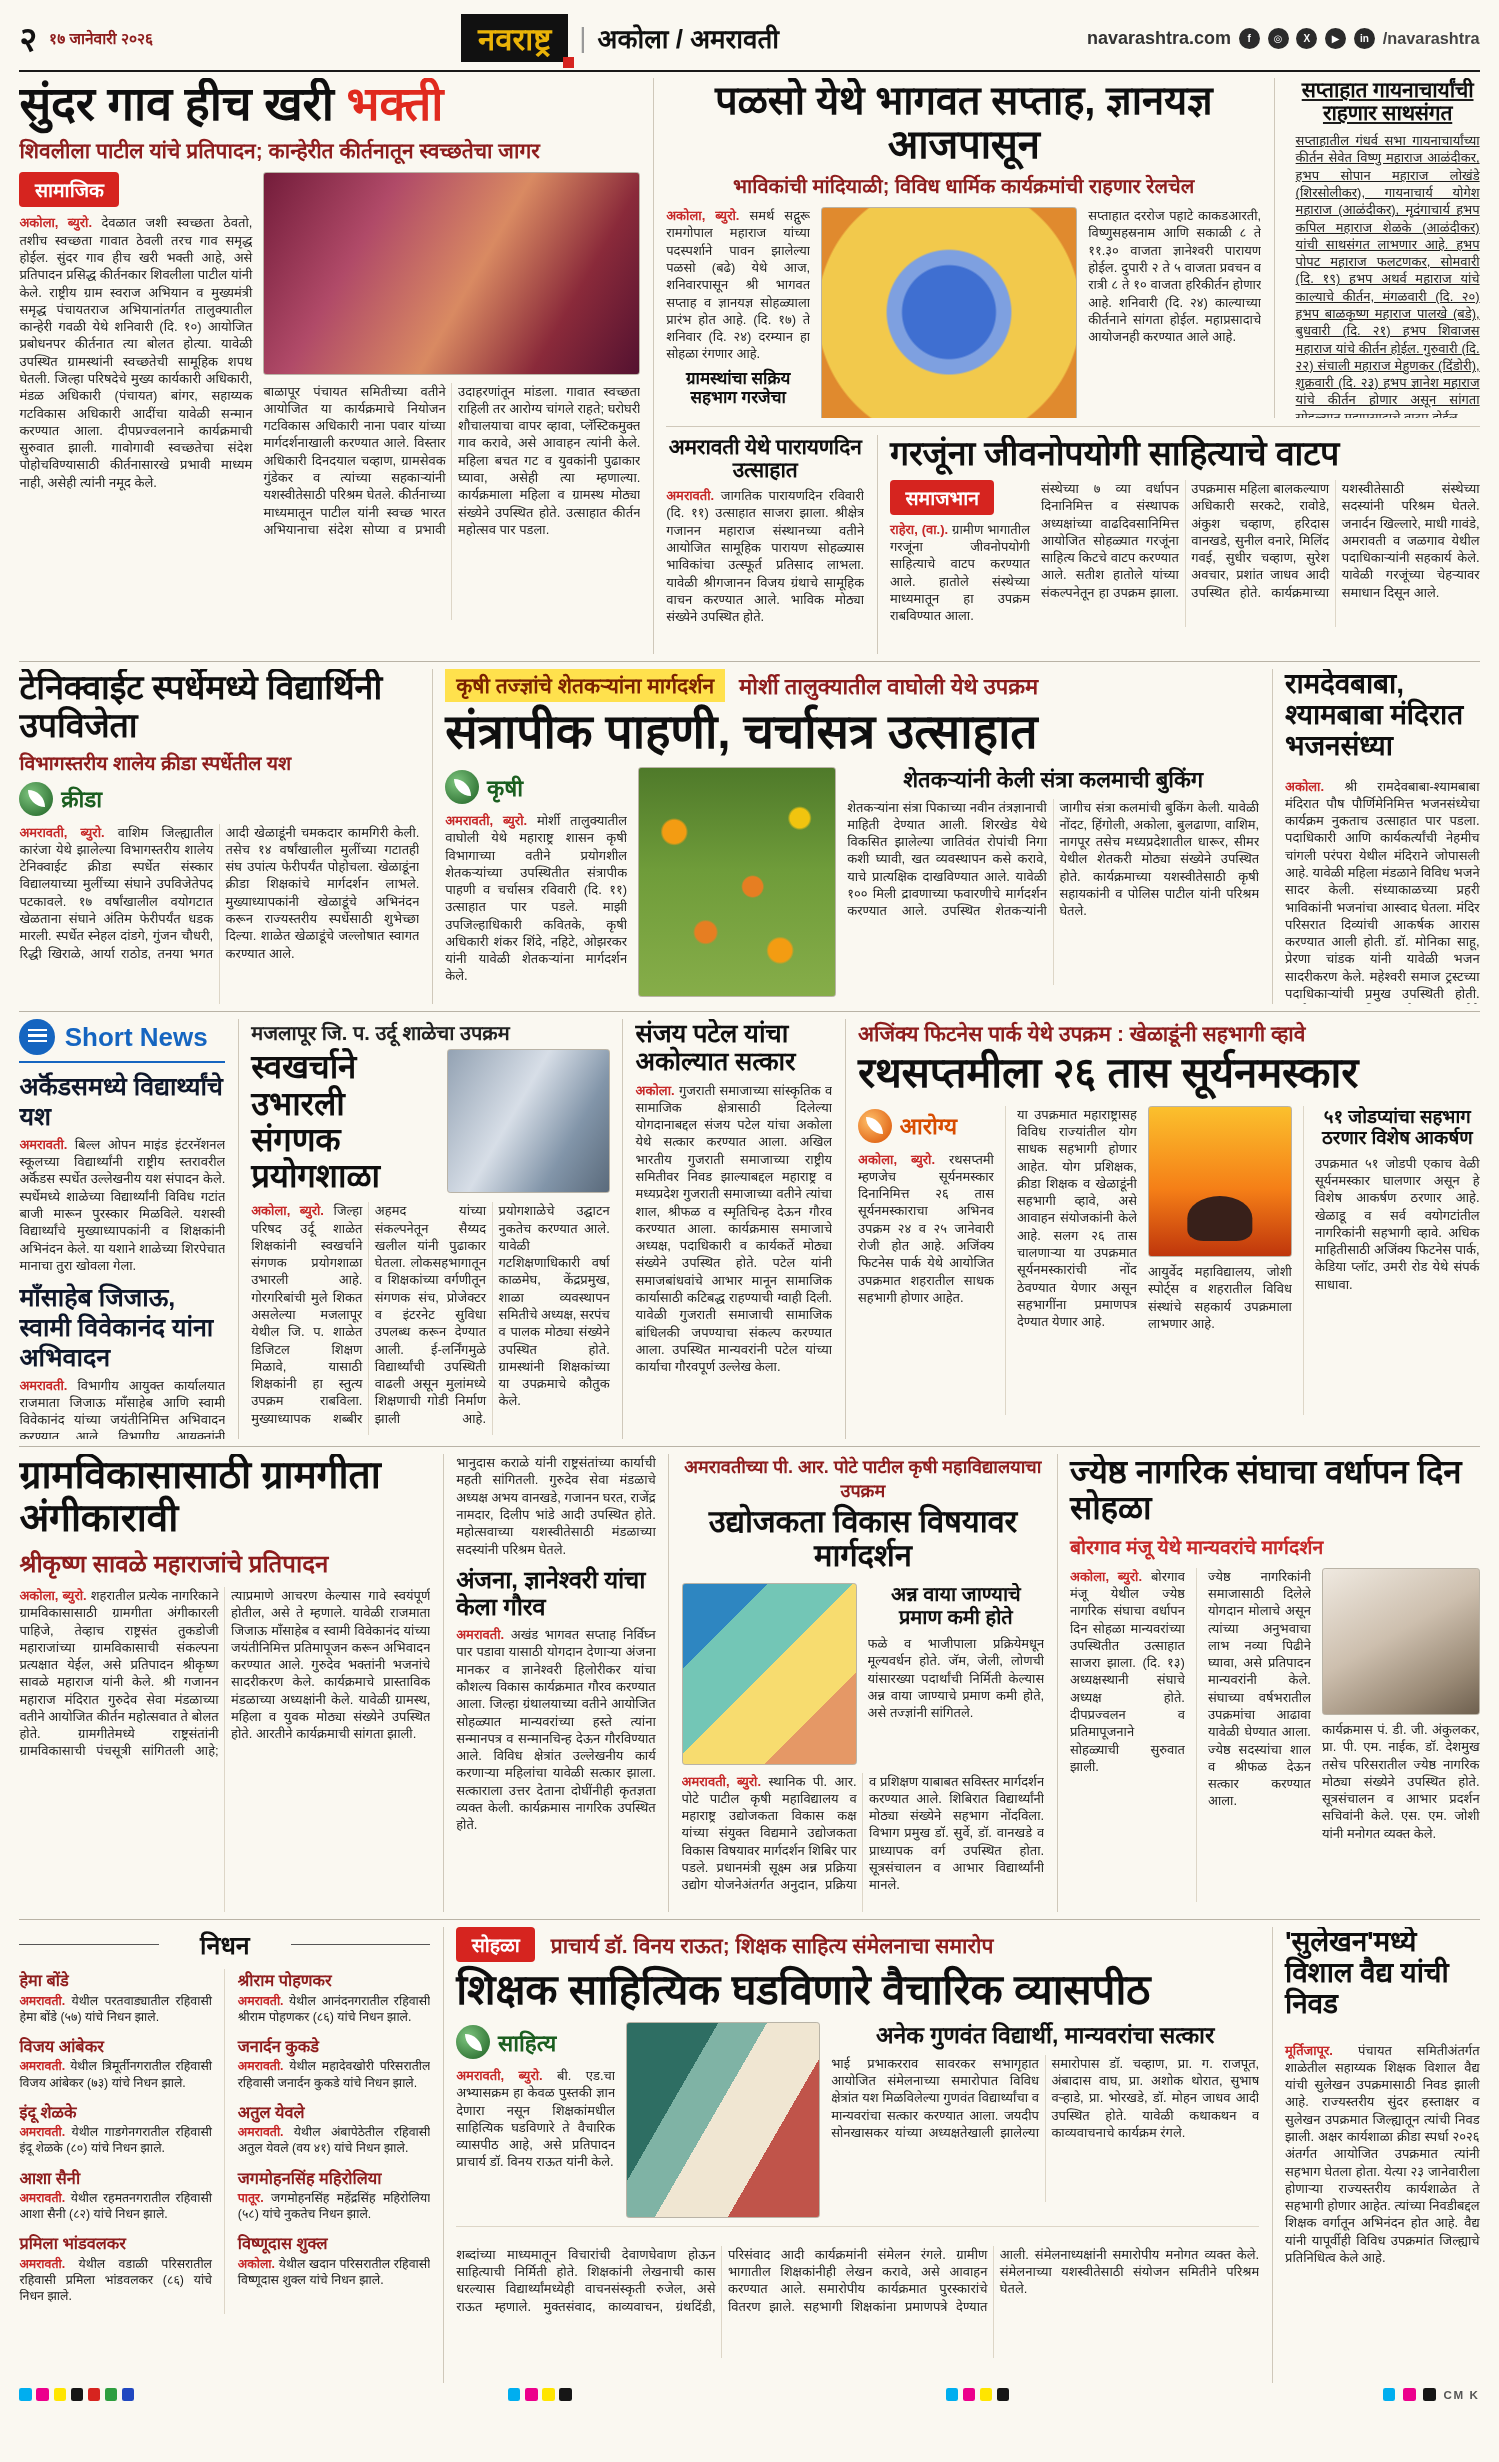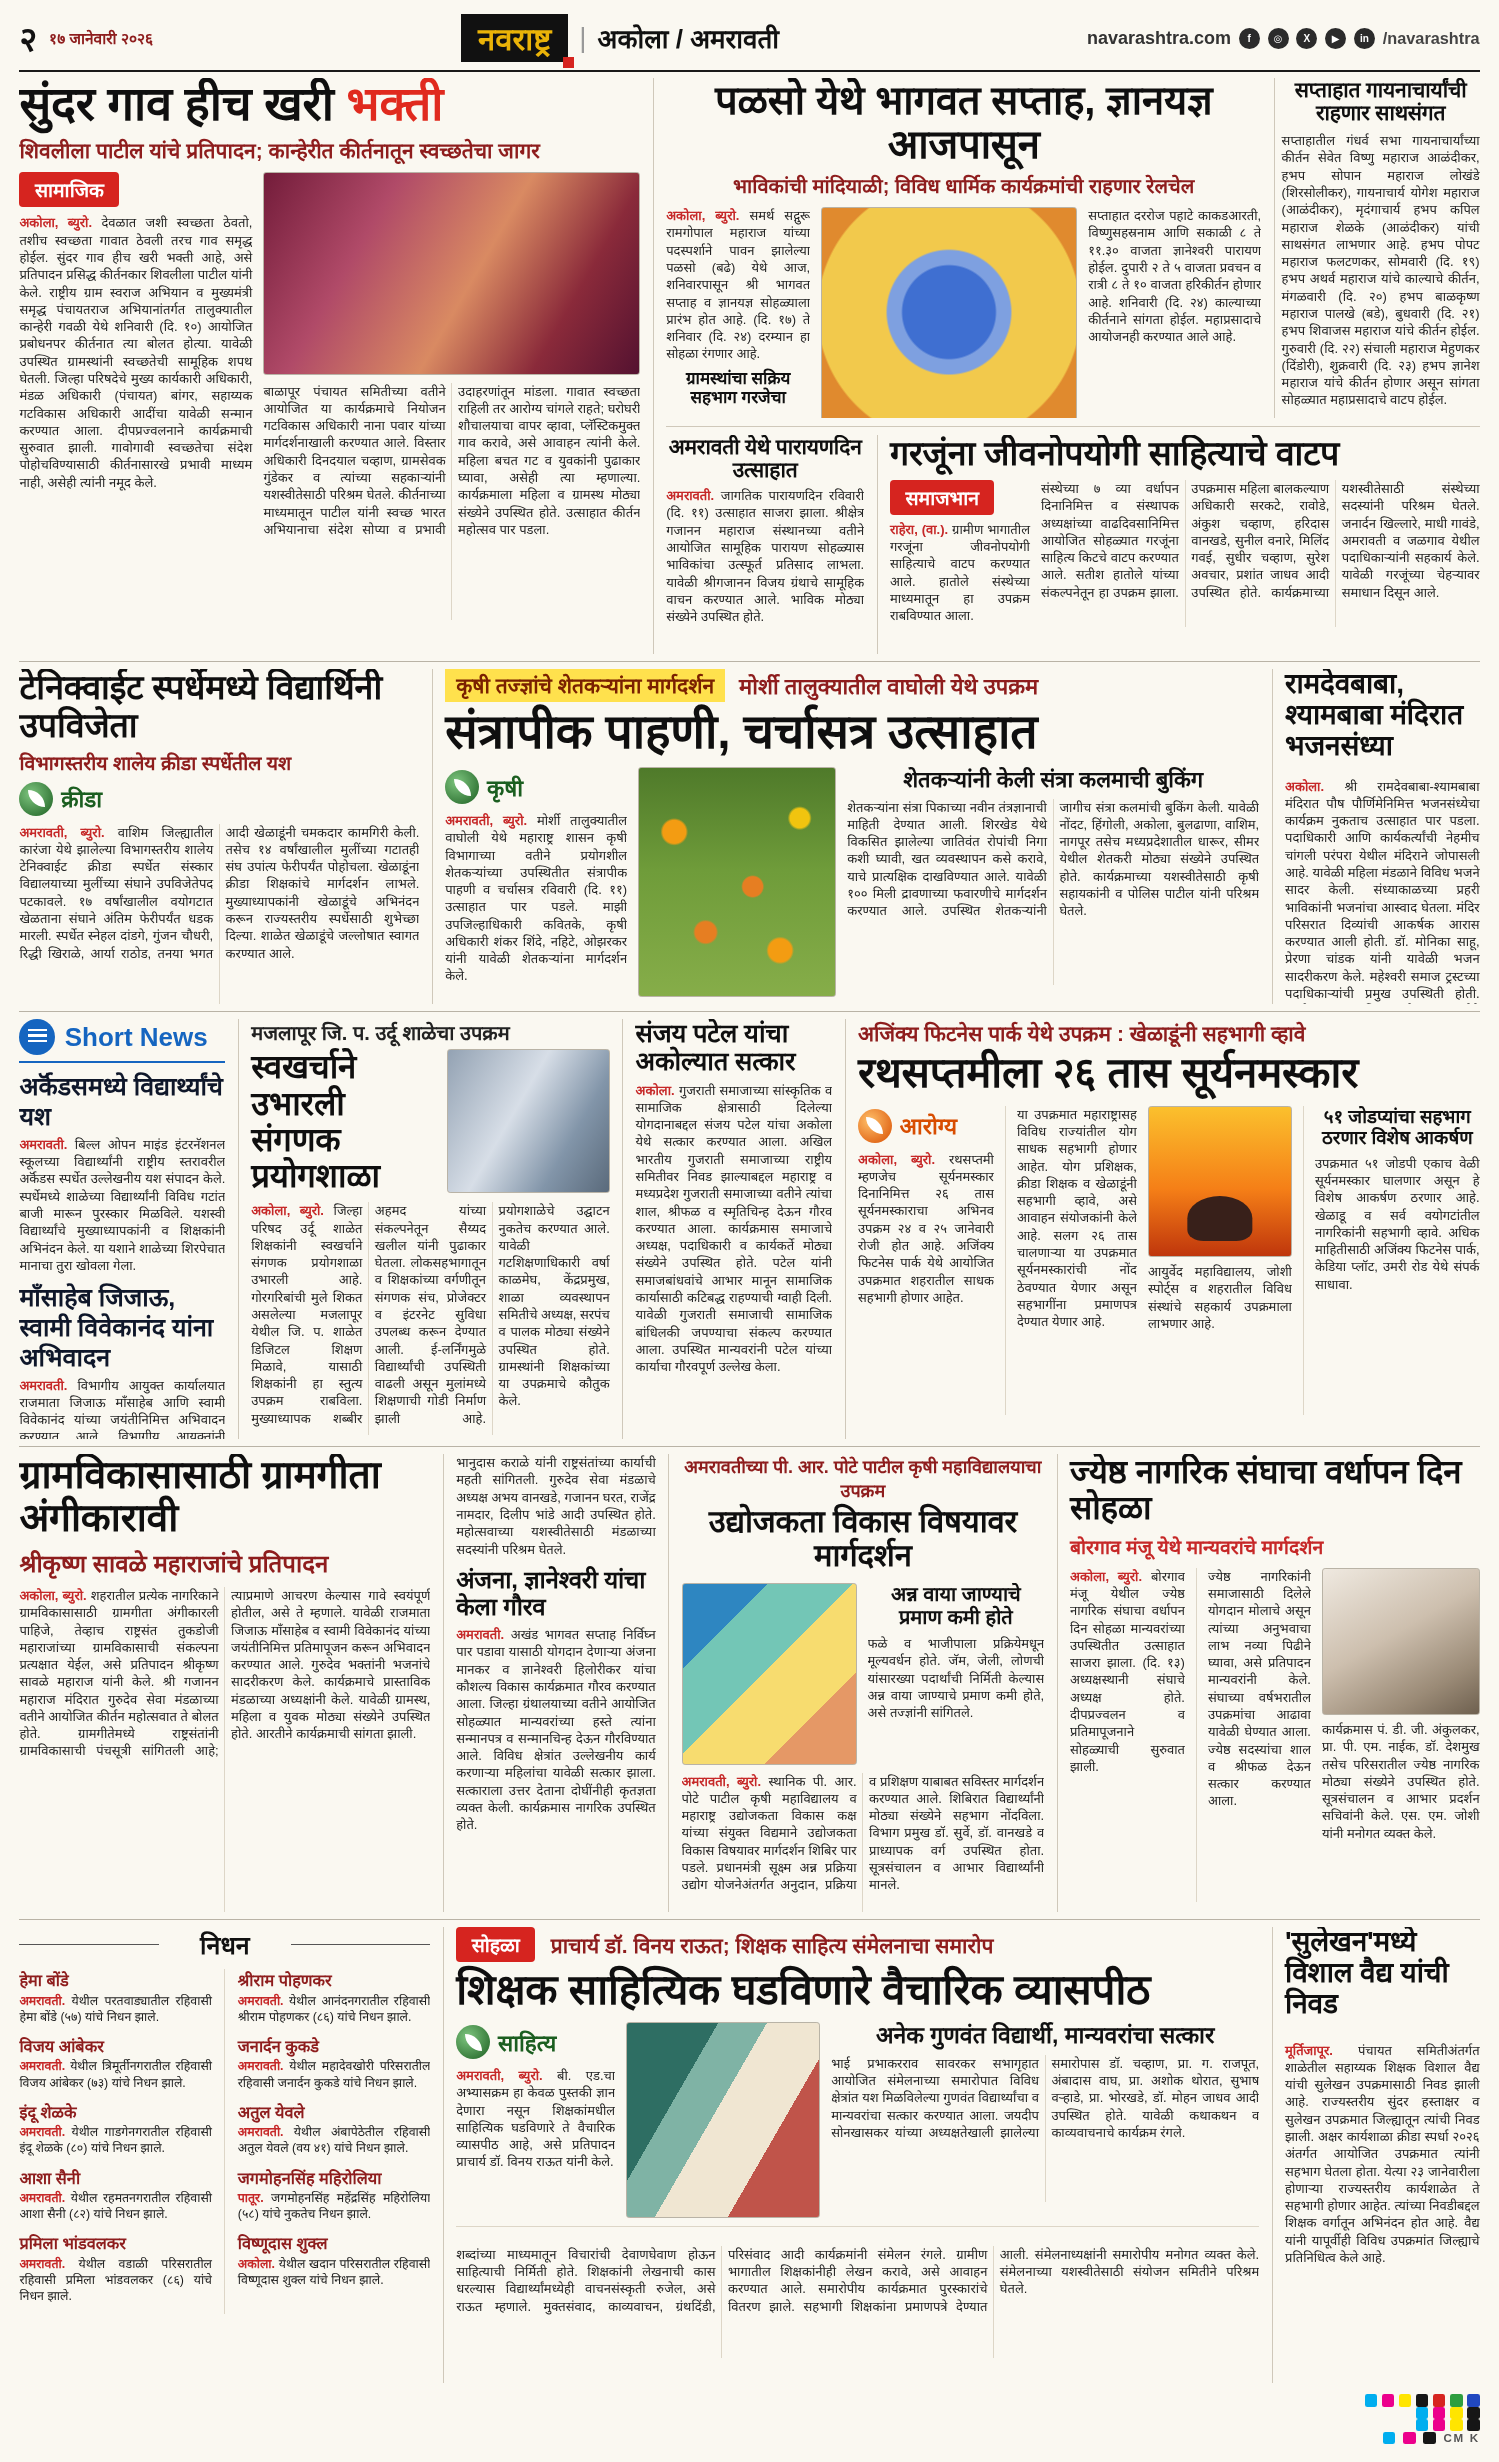--- a/index.html
+++ b/index.html
@@ -81,21 +81,21 @@
   .nid-title::before, .nid-title::after { content:''; position:absolute; top:50%; width:34%; border-top:1.6px solid #555; }
   .nid-title::before { left:0; } .nid-title::after { right:0; }
   .nid-cols { display:flex; gap:12.4px; }
   .nid-col { flex:1; }
   .nid-col + .nid-col { border-left:0.8px solid #ddd6c7; padding-left:12.4px; }
   .nid-e { margin-bottom:10px; }
   .nid-n { font-size:16.3px; font-weight:800; color:#8e1d1d; margin-bottom:1.6px; }
   .nid-t { font-size:12.4px; line-height:1.3; text-align:justify; }
 
   
-  .foot { display:flex; justify-content:space-between; align-items:flex-end; margin-top:11px;flex-direction:column; }
+  .foot { display:flex; justify-content:space-between; align-items:flex-start; margin-top:5px; }
   .marks { display:flex; gap:4.7px; }
   .mk { width:12.4px; height:12.4px; border-radius:2.3px; }
   .mc{background:#00aeef}.mm{background:#ec008c}.my{background:#ffe500}.mkk{background:#161616}.mr{background:#d6241f}.mg{background:#2e9e3f}.mb{background:#2148c0}
   .cmyk-txt { font-size:11.6px; font-weight:700; color:#555; letter-spacing:1.6px; }
 </style>
 </head>
 <body>
 
 <div class="page">
 
@@ -150,21 +150,21 @@
               <span class="inh" style="font-size:17px;">ग्रामस्थांचा सक्रिय सहभाग गरजेचा</span>
 
             </div>
             <div class="ph ph-krishna" style="flex:0 0 256px; height:250px;"></div>
             <div style="flex:1; overflow:hidden;">
               <p class="bd">सप्ताहात दररोज पहाटे काकडआरती, विष्णुसहस्रनाम आणि सकाळी ८ ते ११.३० वाजता ज्ञानेश्वरी पारायण होईल. दुपारी २ ते ५ वाजता प्रवचन व रात्री ८ ते १० वाजता हरिकीर्तन होणार आहे. शनिवारी (दि. २४) काल्याच्या कीर्तनाने सांगता होईल. महाप्रसादाचे आयोजनही करण्यात आले आहे.</p>
             </div>
           </div>
         </section>
 
-        <section style="flex:0 0 206px; border-left:0.8px solid #cfc8ba; padding-left:7px; overflow:hidden;">
+        <section style="flex:0 0 206px; border-left:0.8px solid #cfc8ba; padding-left:21px; overflow:hidden;text-decoration:underline;">
           <h2 class="hl" style="font-size:21px; text-align:center; margin-bottom:7.8px;">सप्ताहात गायनाचार्यांची राहणार साथसंगत</h2>
           <p class="bd">सप्ताहातील गंधर्व सभा गायनाचार्यांच्या कीर्तन सेवेत विष्णु महाराज आळंदीकर, हभप सोपान महाराज लोखंडे (शिरसोलीकर), गायनाचार्य योगेश महाराज (आळंदीकर), मृदंगाचार्य हभप कपिल महाराज शेळके (आळंदीकर) यांची साथसंगत लाभणार आहे. हभप पोपट महाराज फलटणकर, सोमवारी (दि. १९) हभप अथर्व महाराज यांचे काल्याचे कीर्तन, मंगळवारी (दि. २०) हभप बाळकृष्ण महाराज पालखे (बडे), बुधवारी (दि. २१) हभप शिवाजस महाराज यांचे कीर्तन होईल. गुरुवारी (दि. २२) संचाली महाराज मेहुणकर (दिंडोरी), शुक्रवारी (दि. २३) हभप ज्ञानेश महाराज यांचे कीर्तन होणार असून सांगता सोहळ्यात महाप्रसादाचे वाटप होईल.</p>
         </section>
       </div>
 
       <div style="display:flex; gap:12.4px; flex:1; border-top:0.8px solid #cfc8ba; padding-top:7.8px;">
 
         <section style="flex:0 0 198px; overflow:hidden;">
           <h2 class="hl" style="font-size:21px; text-align:center; margin-bottom:6.2px;">अमरावती येथे पारायणदिन उत्साहात</h2>
           <p class="bd"><b class="ld">अमरावती.</b> <span>जागतिक पारायणदिन रविवारी (दि. ११) उत्साहात साजरा झाला. श्रीक्षेत्र गजानन महाराज संस्थानच्या वतीने आयोजित सामूहिक पारायण सोहळ्यास भाविकांचा उत्स्फूर्त प्रतिसाद लाभला. यावेळी श्रीगजानन विजय ग्रंथाचे सामूहिक वाचन करण्यात आले. भाविक मोठ्या संख्येने उपस्थित होते.</span></p>

